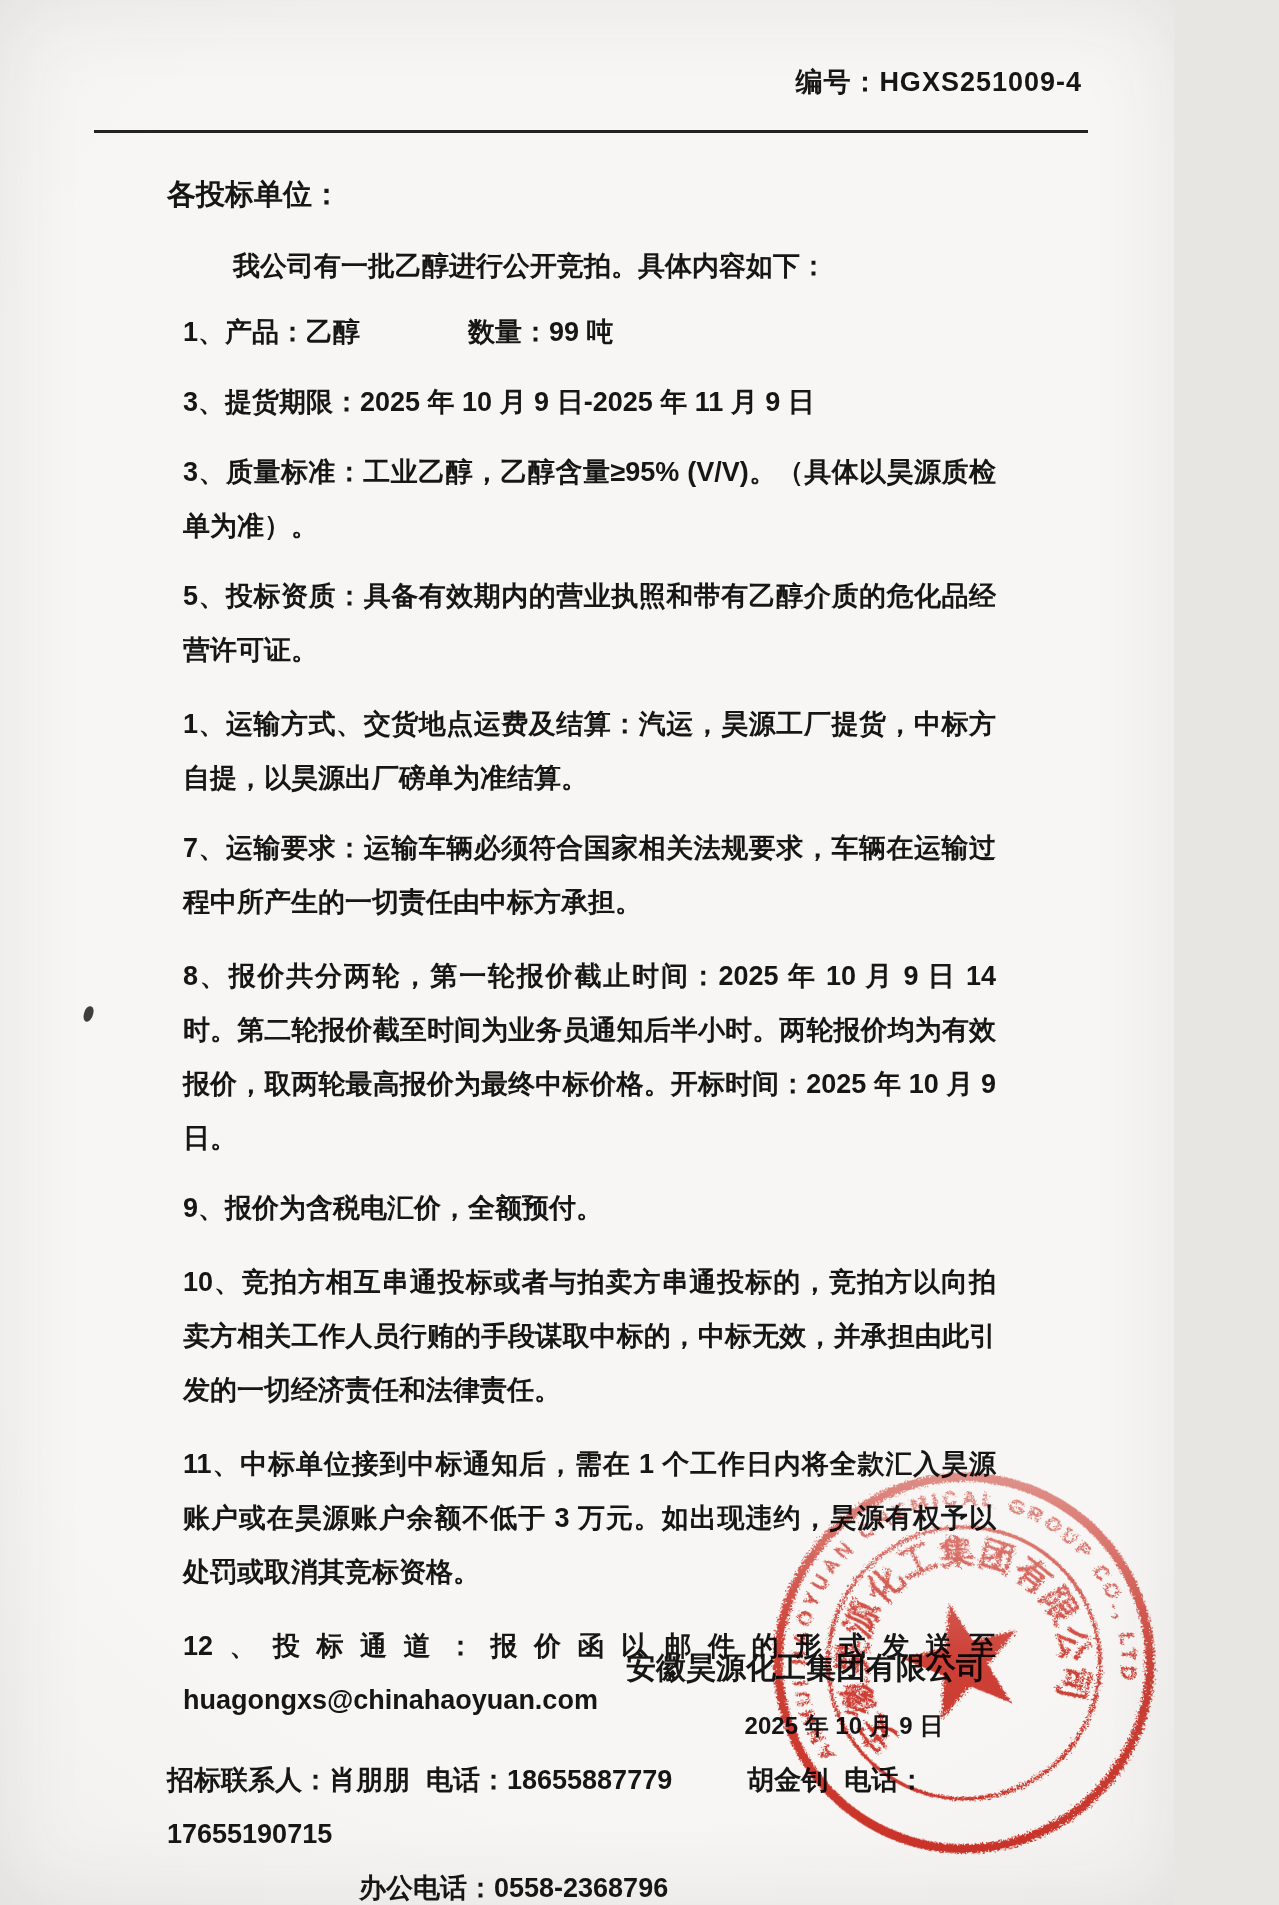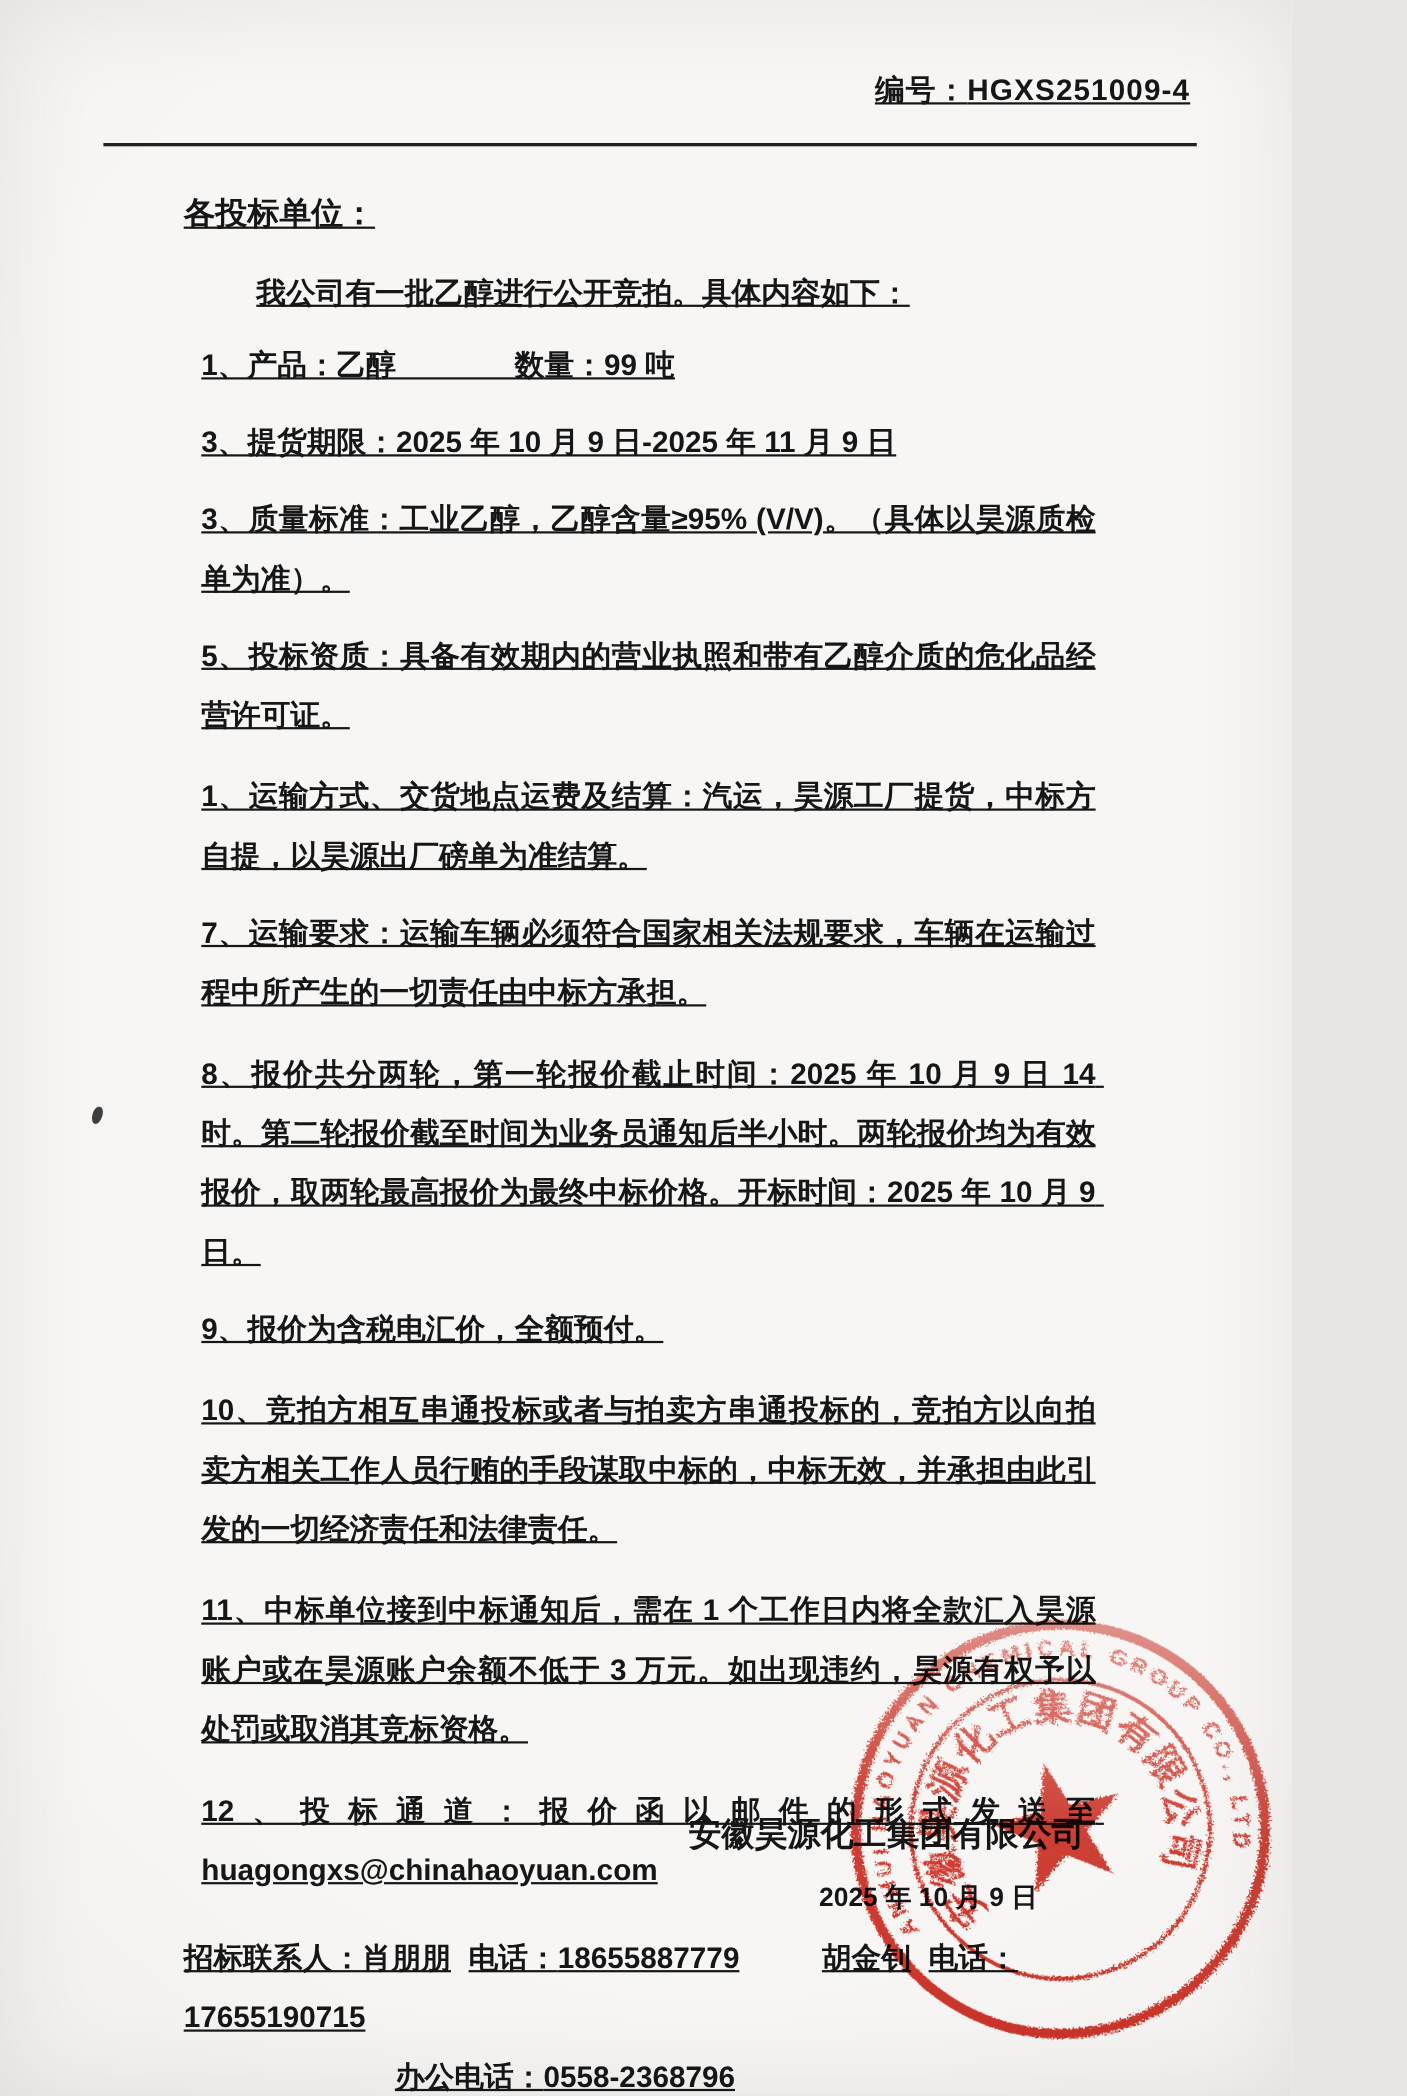--- a/index.html
+++ b/index.html
@@ -5,21 +5,20 @@
   html,body{margin:0;padding:0;background:#e7e6e3;}
   .page{
     position:relative;
     width:1174px;height:1905px;
     overflow:hidden;
     background:radial-gradient(ellipse 120% 90% at 55% 45%, #f7f6f4 55%, #efeeec 82%, #e3e2df 100%);
     box-shadow:inset 0 0 90px rgba(60,60,55,.09);
     color:#161616;
     font-family:"Liberation Sans","DejaVu Sans",sans-serif;
     font-weight:700;
-    text-decoration:underline;
   }
   .doc-number{padding:64px 92px 0 0;text-align:right;font-size:27px;letter-spacing:1px;}
   .rule{height:0;border-top:3px solid #232323;margin:30px 86px 0 94px;}
   .title{margin-top:22px;text-align:center;font-size:48px;letter-spacing:8px;}
   .content{margin:0 162px 0 167px;}
   .salutation{margin:42px 0 0 0;font-size:29px;}
   .intro{margin:24px 0 0 0;font-size:27px;line-height:54px;text-indent:66px;}
   .item{margin:16px;font-size:27px;line-height:54px;text-align:justify;white-space:pre-wrap;}
   .gap{margin-top:20px;}
   .gap-sm{margin-top:12px;}

